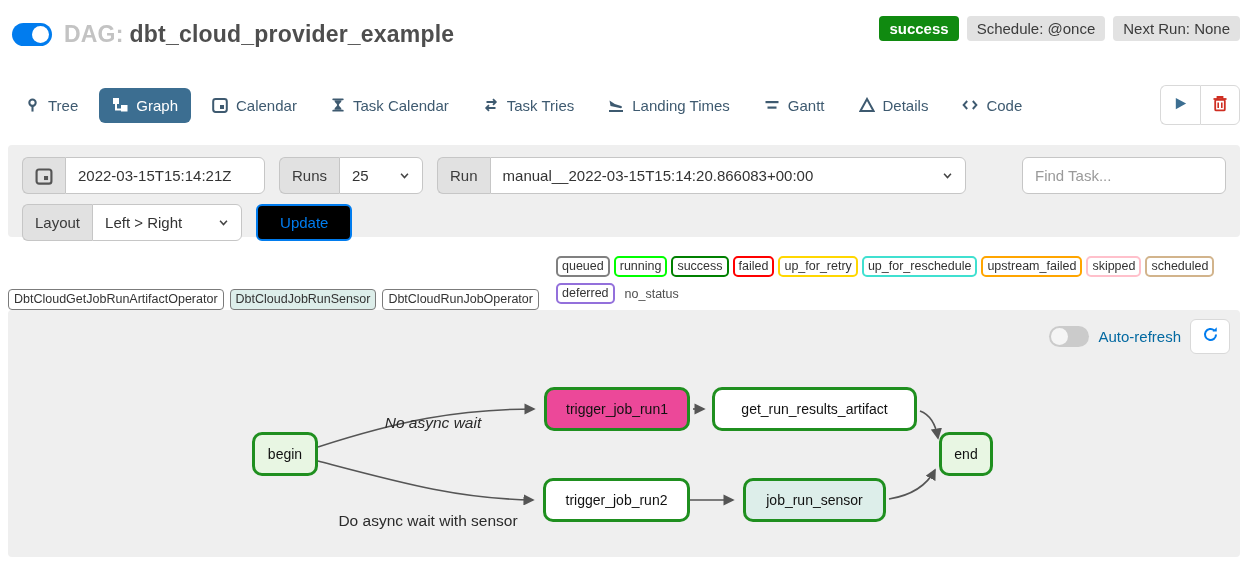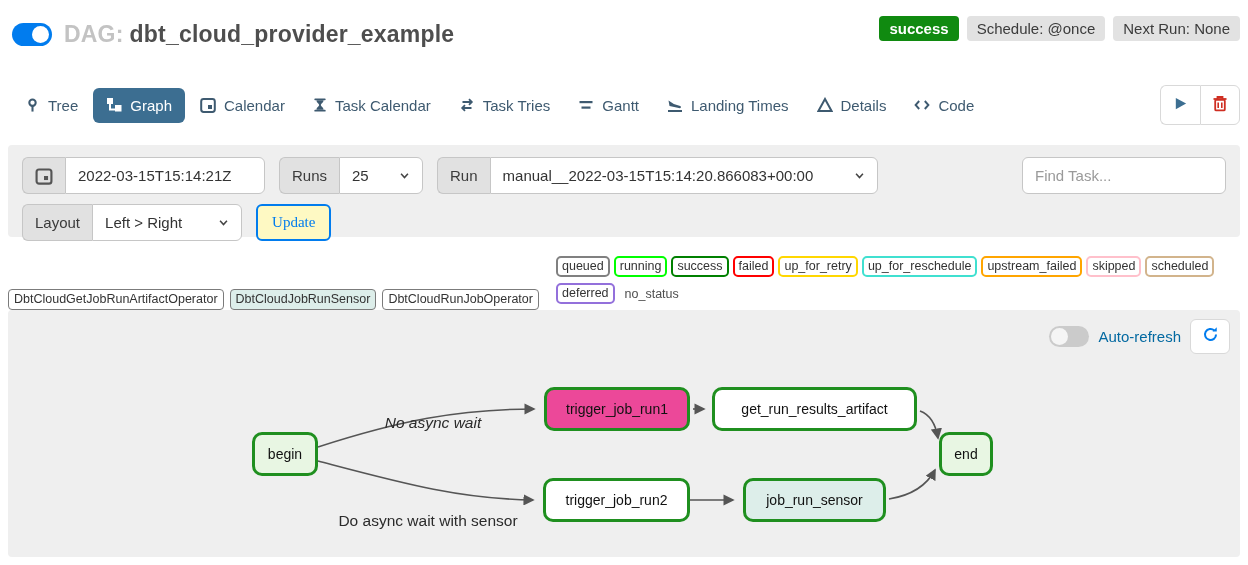--- a/index.html
+++ b/index.html
@@ -11,41 +11,41 @@
   .toggle { width: 40px; height: 23px; border-radius: 12px; background: #017cee; position: relative; cursor: pointer; flex: 0 0 auto; }
   .toggle .knob { position: absolute; top: 3px; right: 3px; width: 17px; height: 17px; border-radius: 50%; background: #fff; }
   .dag-title { margin-left: 12px; font-size: 23px; font-weight: 700; letter-spacing: .2px; }
   .dag-prefix { color: #c3c3c3; }
   .dag-name { color: #4e4e4e; margin-left: 6px; }
   .header-badges { position: absolute; right: 0; top: 2px; display: flex; gap: 8px; align-items: center; }
   .badge { font-size: 15px; padding: 4px 10px; border-radius: 4px; background: #e2e2e2; color: #3b3b3b; white-space: nowrap; }
   .badge.success { background: #108a10; color: #fff; font-weight: 700; }
 
   
-  .tabbar { position: absolute; top: 85px; left: 12px; right: 8px; height: 40px; display: flex; align-items: center; gap: 2px; }
+  .tabbar { position: absolute; top: 85px; left: 12px; right: 8px; height: 40px; display: flex; align-items: center; gap: 8px; }
   .tab { display: flex; align-items: center; gap: 8px; padding: 9px 13px; border-radius: 6px; font-size: 15px; color: #3e5a70; cursor: pointer; white-space: nowrap; }
   .tab svg { display: block; }
   .tab.active { background: #3c6e91; color: #fff; }
   .actions { position: absolute; right: 0; top: 0; display: flex; }
   .action-btn { width: 40px; height: 40px; background: #fff; border: 1px solid #d9d9d9; display: flex; align-items: center; justify-content: center; cursor: pointer; }
   .action-btn:first-child { border-radius: 6px 0 0 6px; border-right: none; }
   .action-btn:last-child { border-radius: 0 6px 6px 0; }
 
   
   .filter-panel { position: absolute; top: 145px; left: 8px; right: 8px; height: 92px; background: #efefef; border-radius: 4px; padding: 12px 14px; }
   .filter-row { display: flex; align-items: center; gap: 14px; height: 37px; }
   .filter-row + .filter-row { margin-top: 10px; }
   .input-group { display: flex; height: 37px; }
   .addon { background: #e1e1e1; border: 1px solid #c6c6c6; border-right: none; border-radius: 6px 0 0 6px; display: flex; align-items: center; padding: 0 12px; font-size: 15px; color: #3b3b3b; }
   .field { background: #fff; border: 1px solid #c6c6c6; border-radius: 0 6px 6px 0; display: flex; align-items: center; padding: 0 12px; font-size: 15px; color: #333; }
   input.field { outline: none; }
   .select { gap: 10px; justify-content: space-between; cursor: pointer; white-space: nowrap; }
   .find-task { position: absolute; right: 14px; top: 12px; width: 204px; height: 37px; border: 1px solid #c6c6c6; border-radius: 6px; padding: 0 12px; font-size: 15px; background: #fff; }
   .find-task::placeholder { color: #9a9a9a; }
-  .update-btn { height: 37px; padding: 0 14px; background: #fef9c3; border: 2px solid #017cee; border-radius: 6px; color: #017cee; font-size: 15px; cursor: pointer; font-family: Liberation Serif, serif; }
+  .update-btn { height: 37px; padding: 0 22px; background: #000000; border: 2px solid #017cee; border-radius: 6px; color: #017cee; font-size: 15px; cursor: pointer; font-family: Liberation Sans, sans-serif; }
 
   
   .legend { position: absolute; top: 256px; left: 8px; right: 8px; display: flex; }
   .ops { width: 548px; display: flex; flex-wrap: wrap; gap: 6px 6px; align-content: flex-start; }
   .op-badge { border: 1px solid #7b7b7b; border-radius: 4px; padding: 2px 5px; font-size: 12.5px; color: #333; background: #fff; white-space: nowrap; height: 21px; margin-top: 33px; }
   .states { flex: 1; display: flex; flex-wrap: wrap; gap: 6px 4px; align-content: flex-start; align-items: center; }
   .state-badge { border: 2px solid #808080; border-radius: 5px; padding: 1px 4px; font-size: 12.5px; color: #333; background: #fff; white-space: nowrap; height: 21px; }
   .no-status { font-size: 12.5px; color: #4e4e4e; padding: 1px 6px; }
 
   
@@ -119,34 +119,34 @@
         <svg width="16" height="16" viewBox="0 0 16 16">
           <path d="M3.5 5h9M10 2.2 12.8 5 10 7.8" fill="none" stroke="currentColor" stroke-width="1.8"></path>
           <path d="M12.5 11h-9M6 8.2 3.2 11 6 13.8" fill="none" stroke="currentColor" stroke-width="1.8"></path>
         </svg>
       </span>
     <span>Task Tries</span>
   </div>
   <div class="tab">
     <span>
         <svg width="16" height="16" viewBox="0 0 16 16">
+          <path d="M1.5 3.5 6.8 7l6.4 2.1c1.1.4 1 2-.2 2.2L2.5 9z" fill="currentColor"></path>
+          <rect x="1" y="13" width="14" height="2" fill="currentColor"></rect>
+        </svg>
+      </span>
+    <span>Landing Times</span>
+  </div>
+  <div class="tab">
+    <span>
+        <svg width="16" height="16" viewBox="0 0 16 16">
           <rect x="1.5" y="4" width="13" height="2.2" fill="currentColor"></rect>
           <rect x="3.5" y="9.5" width="9" height="2.2" fill="currentColor"></rect>
         </svg>
       </span>
     <span>Gantt</span>
-  </div>
-  <div class="tab">
-    <span>
-        <svg width="16" height="16" viewBox="0 0 16 16">
-          <path d="M1.5 3.5 6.8 7l6.4 2.1c1.1.4 1 2-.2 2.2L2.5 9z" fill="currentColor"></path>
-          <rect x="1" y="13" width="14" height="2" fill="currentColor"></rect>
-        </svg>
-      </span>
-    <span>Landing Times</span>
   </div>
   <div class="tab">
     <span>
         <svg width="16" height="16" viewBox="0 0 16 16">
           <path d="M8 2 14.6 14H1.4Z" fill="none" stroke="currentColor" stroke-width="2"></path>
         </svg>
       </span>
     <span>Details</span>
   </div>
   <div class="tab">
@@ -189,21 +189,21 @@
       <span class="addon">Runs</span>
       <div class="field select" style="width:84px;">
         <span>25</span>
         <span><svg width="11" height="11" viewBox="0 0 16 16">
               <path d="M3 5.5 8 11l5-5.5" fill="none" stroke="#444" stroke-width="2.2"></path>
             </svg></span>
       </div>
     </div>
     <div class="input-group">
       <span class="addon">Run</span>
-      <div class="field select" style="width:388px;">
+      <div class="field select" style="width:476px;">
         <span>manual__2022-03-15T15:14:20.866083+00:00</span>
         <span><svg width="11" height="11" viewBox="0 0 16 16">
               <path d="M3 5.5 8 11l5-5.5" fill="none" stroke="#444" stroke-width="2.2"></path>
             </svg></span>
       </div>
     </div>
   </div>
   <div class="filter-row">
     <div class="input-group">
       <span class="addon">Layout</span>

